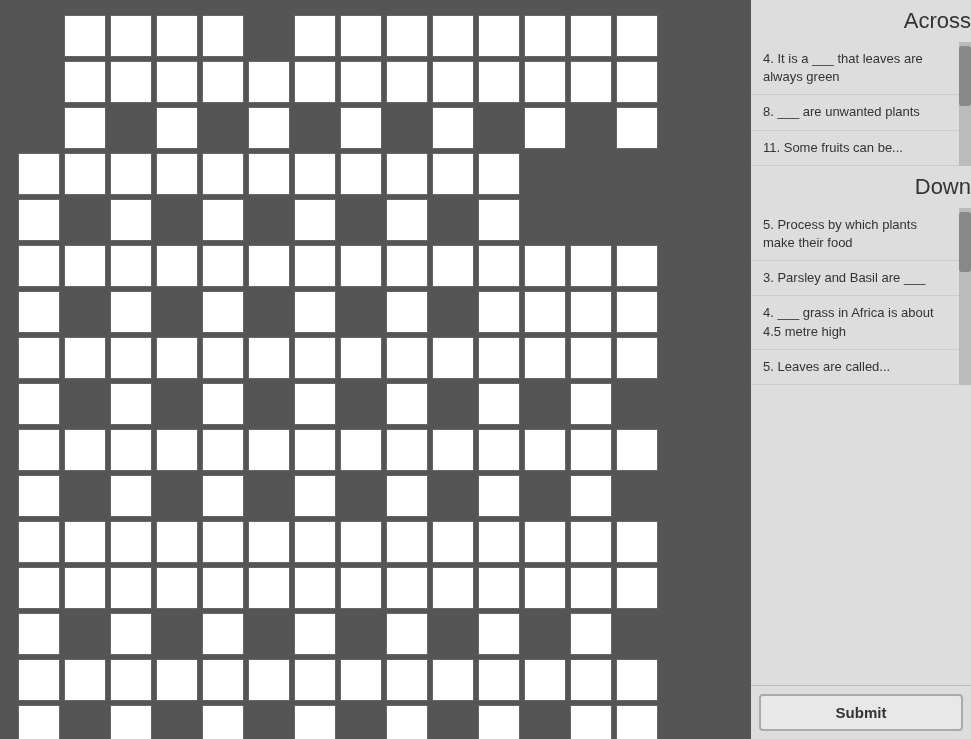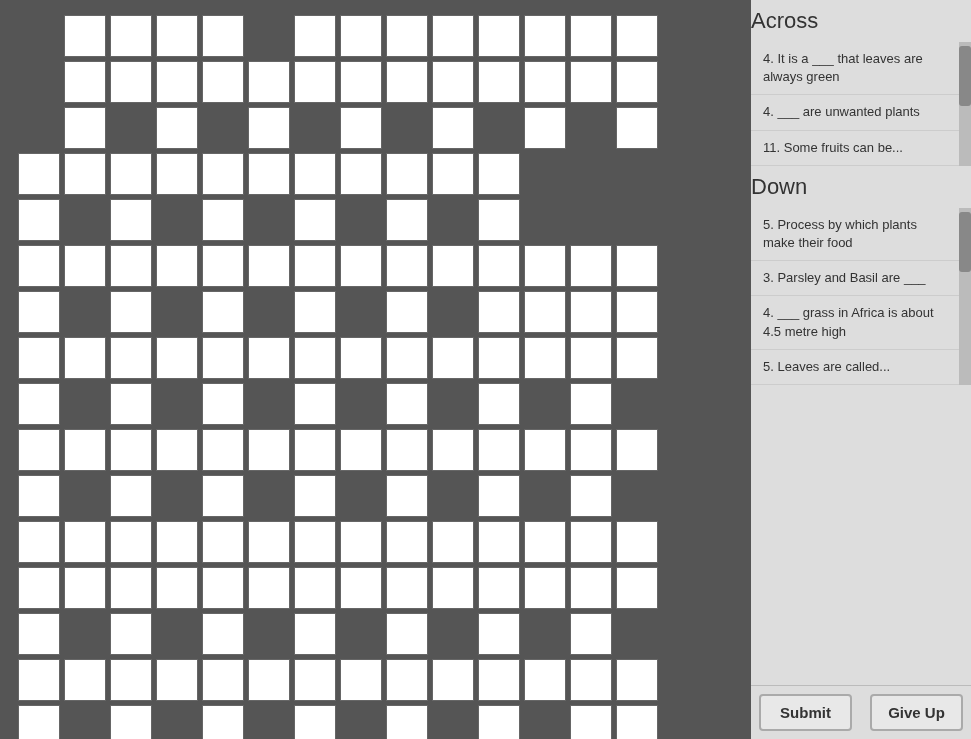--- a/index.html
+++ b/index.html
@@ -55,21 +55,21 @@
       color: white;
       font-size: 18px;
       cursor: pointer;
     }
     #clues-container {
       flex: 1;
       overflow-y: auto;
       padding: 0;
     }
     .clue-section-title {
-      text-align: left;
+      text-align: right;
       font-size: 22px;
       font-weight: normal;
       padding: 8px 0;
       background: #ddd;
       color: #333;
     }
     .clue-item {
       padding: 8px 12px;
       font-size: 13px;
       color: #333;
@@ -297,21 +297,21 @@
 </div>
 
 <div id="sidebar">
 
   <div id="clues-container">
     <div id="clues-inner">
       <div class="clue-section-title">Across</div>
       <div class="section-wrapper">
         <div class="clues-list">
           <div class="clue-item">4. It is a ___ that leaves are always green</div>
-          <div class="clue-item">4. ___ are unwanted plants</div>
+          <div class="clue-item">8. ___ are unwanted plants</div>
           <div class="clue-item">11. Some fruits can be...</div>
         </div>
         <div class="scrollbar-area">
           <div class="scrollbar-thumb"></div>
         </div>
       </div>
 
       <div class="clue-section-title">Down</div>
       <div class="section-wrapper">
         <div class="clues-list">
@@ -322,15 +322,14 @@
         </div>
         <div class="scrollbar-area">
           <div class="scrollbar-thumb"></div>
         </div>
       </div>
     </div>
   </div>
 
   <div id="footer-buttons">
     <button class="footer-btn">Submit</button>
-    <button class="footer-btn">Give Up</button>
   </div>
 </div>
 
 </body></html>

